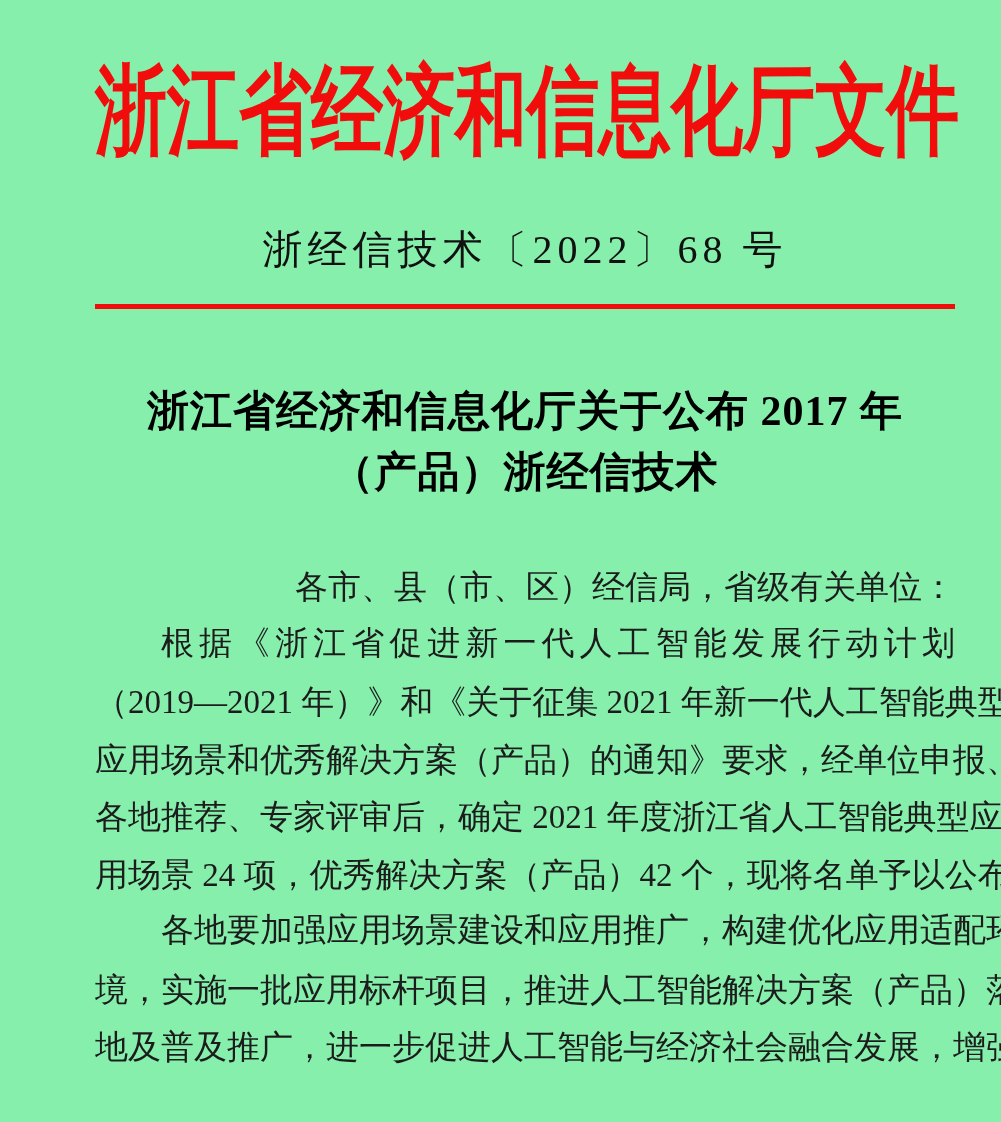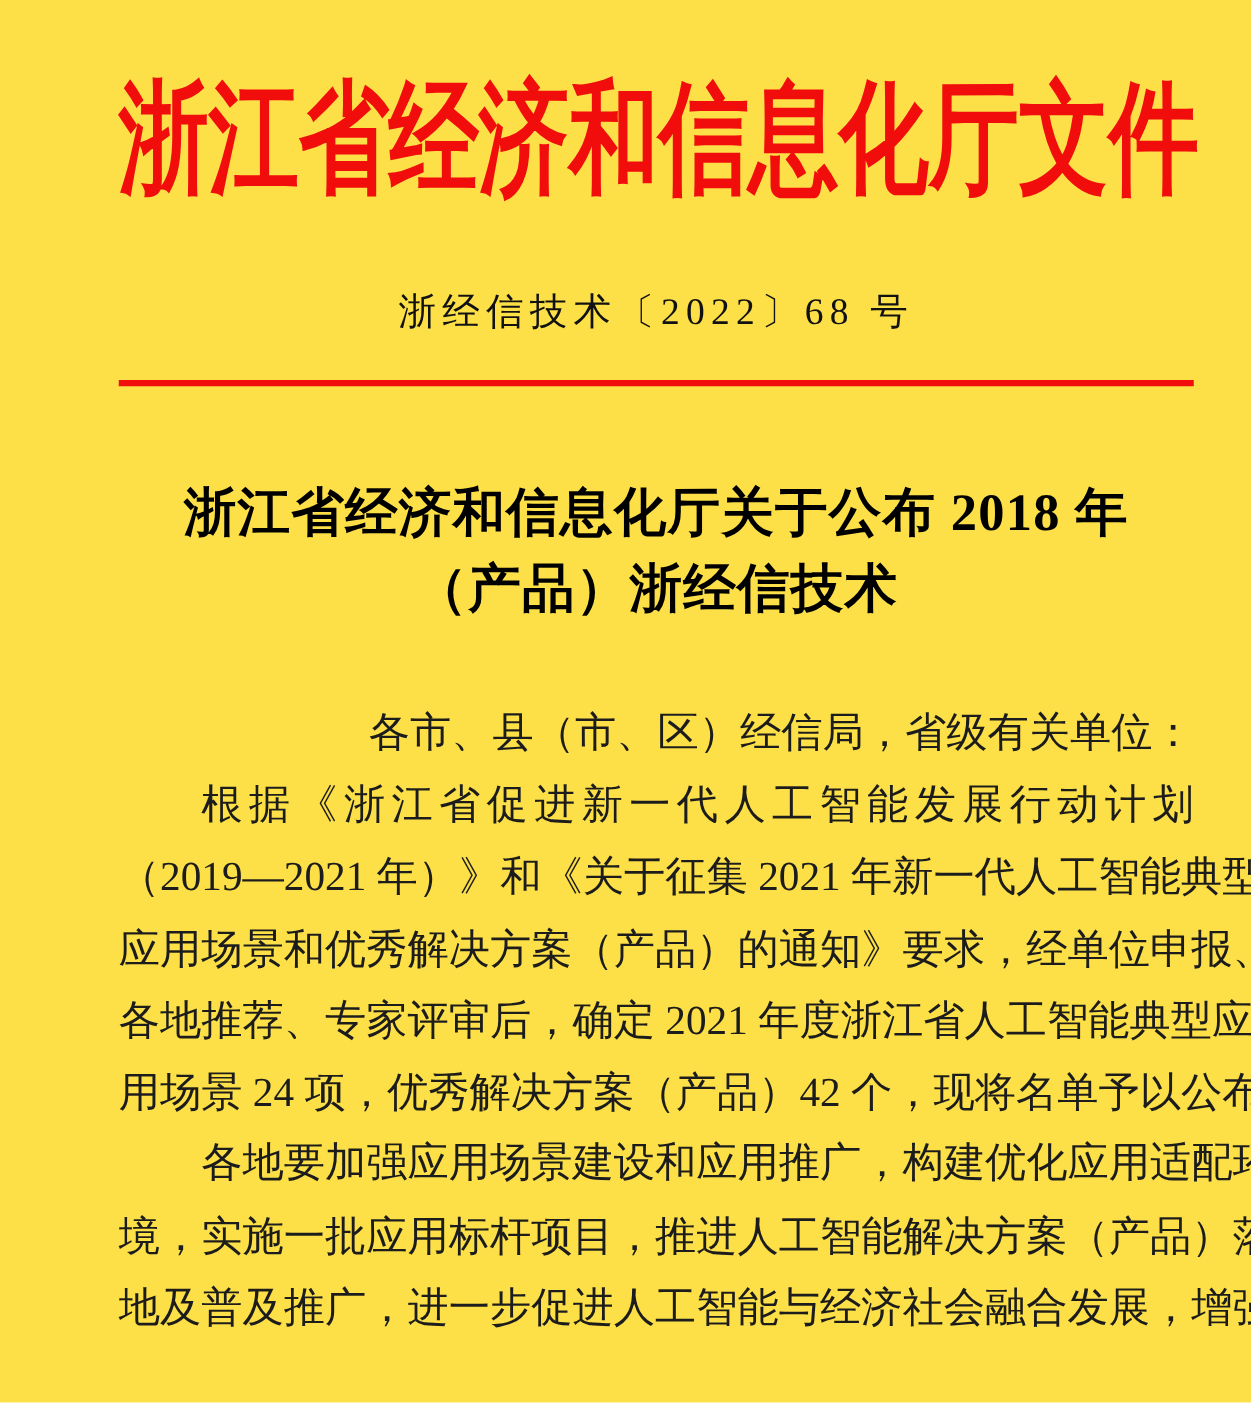--- a/index.html
+++ b/index.html
@@ -5,21 +5,21 @@
   html, body {
     margin: 0;
     padding: 0;
     background: #ffffff;
   }
   .page {
     position: relative;
     width: 1001px;
     height: 1122px;
     margin: 0 auto;
-    background: #fde047;
+    background: #86efac;
     overflow: hidden;
     box-sizing: border-box;
     padding: 58px 46px 0 95px;
     font-family: "Liberation Serif", "DejaVu Serif", serif;
     color: #1a1a1a;
   }
   
   .red-header {
     height: 106px;
     line-height: 78px;
@@ -29,21 +29,21 @@
     color: #f20d0d;
     white-space: nowrap;
     transform: scaleY(1.36);
     transform-origin: top center;
     letter-spacing: 0px;
   }
   
   .doc-number {
     margin-top: 68px;
     text-align: center;
-    font-size: 30px;
+    font-size: 40px;
     line-height: 36px;
     letter-spacing: 5px;
     color: #111111;
   }
   
   .red-line {
     margin-top: 36px;
     height: 5px;
     background: #f20d0d;
     border: none;
@@ -85,21 +85,21 @@
 
 <div class="page">
 
   <div class="red-header">浙江省经济和信息化厅文件</div>
 
   <div class="doc-number">浙经信技术〔2022〕68 号</div>
 
   <div class="red-line"></div>
 
   <div class="doc-title">
-    <div>浙江省经济和信息化厅关于公布 2018 年</div>
+    <div>浙江省经济和信息化厅关于公布 2017 年</div>
     <div>（产品）浙经信技术</div>
   </div>
 
   <div class="doc-body">
     <div class="body-line plain">各市、县（市、区）经信局，省级有关单位：</div>
     <div class="body-line indent">根据《浙江省促进新一代人工智能发展行动计划</div>
     <div class="body-line">（2019—2021 年）》和《关于征集 2021 年新一代人工智能典型</div>
     <div class="body-line">应用场景和优秀解决方案（产品）的通知》要求，经单位申报、</div>
     <div class="body-line">各地推荐、专家评审后，确定 2021 年度浙江省人工智能典型应</div>
     <div class="body-line">用场景 24 项，优秀解决方案（产品）42 个，现将名单予以公布。</div>

